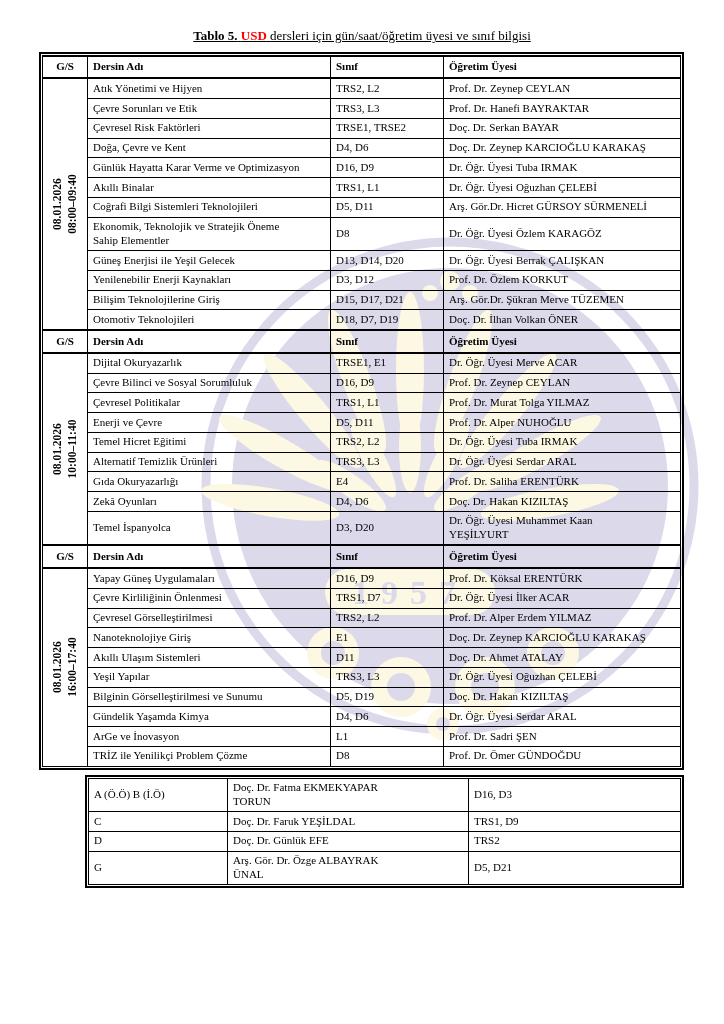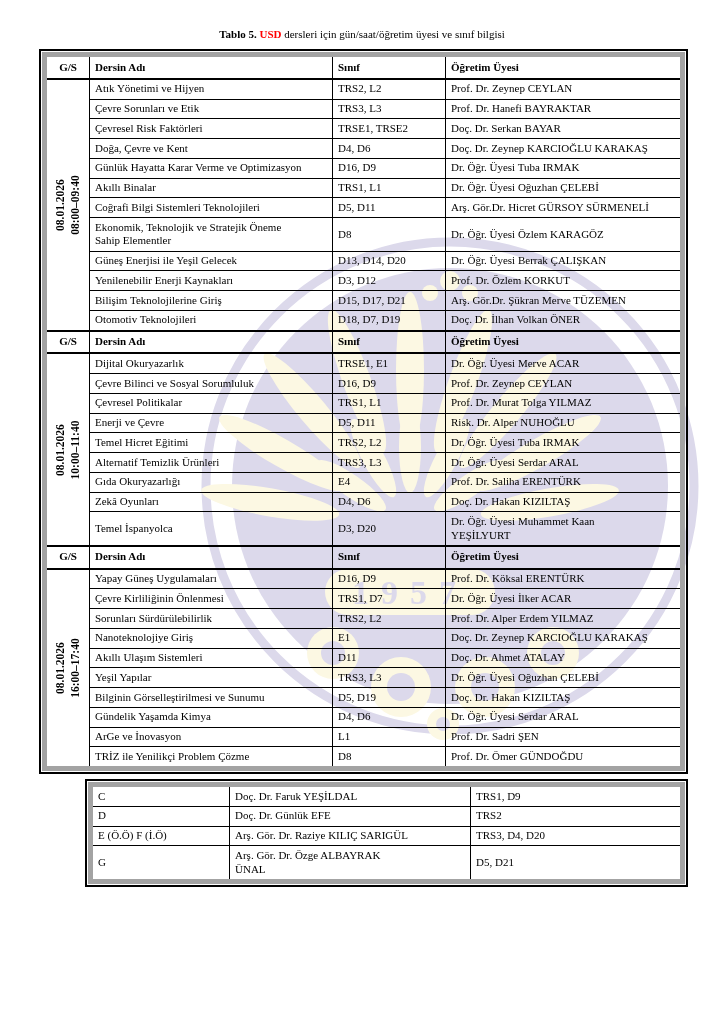--- a/index.html
+++ b/index.html
@@ -10,29 +10,29 @@
   }
   
   .watermark { position:absolute; left:193px; top:229px; width:514px; height:514px; z-index:0; }
   .wm-lav   { fill:#dcd9eb; }
   .wm-cream { fill:#fcf8e3; }
   .wm-ring  { fill:none; stroke:#dcd9eb; stroke-width:9; }
   .wm-year  { fill:#dcd9eb; font-family:"Liberation Serif",serif; font-weight:bold;
               font-size:34px; letter-spacing:12px; text-anchor:middle; }
   
   .content { position:relative; z-index:1; }
-  .tbl-title { text-align:center; font-size:11px; line-height:1.2; }
+  .tbl-title { text-align:center; font-size:13px; line-height:1.2;text-decoration:underline; }
   .tbl-title .b { font-weight:bold; }
   .tbl-title .hl { font-weight:bold; color:#ff0000; }
   .tbl-title1 { padding-top:28px; }
   .tbl-title2 { margin-top:21px; }
 
   table.doc-table {
     border-collapse:collapse; table-layout:fixed; background:transparent;
-    border:5px solid #a3a3a3; outline:2px solid #000; outline-offset:1px;
+    border:1px solid #a3a3a3; outline:2px solid #000; outline-offset:1px;
     margin-top:11px;
   }
   #table5 { margin-left:42px; width:638px; }
   #table6 { margin-left:88px; width:592px; }
 
   .doc-table th, .doc-table td {
     border:1px solid #000; font-size:11px; line-height:1.25;
     text-align:left; vertical-align:middle; white-space:pre-line;
     padding:2.5px 5px; overflow:hidden;
   }
@@ -207,21 +207,21 @@
             <td>Prof. Dr. Zeynep CEYLAN</td>
           </tr>
           <tr>
             <td>Çevresel Politikalar</td>
             <td>TRS1, L1</td>
             <td>Prof. Dr. Murat Tolga YILMAZ</td>
           </tr>
           <tr>
             <td>Enerji ve Çevre</td>
             <td>D5, D11</td>
-            <td>Risk. Dr. Alper NUHOĞLU</td>
+            <td>Prof. Dr. Alper NUHOĞLU</td>
           </tr>
           <tr>
             <td>Temel Hicret Eğitimi</td>
             <td>TRS2, L2</td>
             <td>Dr. Öğr. Üyesi Tuba IRMAK</td>
           </tr>
           <tr>
             <td>Alternatif Temizlik Ürünleri</td>
             <td>TRS3, L3</td>
             <td>Dr. Öğr. Üyesi Serdar ARAL</td>
@@ -258,21 +258,21 @@
             <td>Yapay Güneş Uygulamaları</td>
             <td>D16, D9</td>
             <td>Prof. Dr. Köksal ERENTÜRK</td>
           </tr>
           <tr>
             <td>Çevre Kirliliğinin Önlenmesi</td>
             <td>TRS1, D7</td>
             <td>Dr. Öğr. Üyesi İlker ACAR</td>
           </tr>
           <tr>
-            <td>Sorunları Sürdürülebilirlik</td>
+            <td>Çevresel Görselleştirilmesi</td>
             <td>TRS2, L2</td>
             <td>Prof. Dr. Alper Erdem YILMAZ</td>
           </tr>
           <tr>
             <td>Nanoteknolojiye Giriş</td>
             <td>E1</td>
             <td>Doç. Dr. Zeynep KARCIOĞLU KARAKAŞ</td>
           </tr>
           <tr>
             <td>Akıllı Ulaşım Sistemleri</td>
@@ -309,33 +309,34 @@
 
 
     <table id="table6" class="doc-table">
       <colgroup>
         <col style="width:139px">
           <col style="width:241px">
           <col style="width:212px">
       </colgroup>
     <tbody>
           <tr>
+            <td>A (Ö.Ö) B (İ.Ö)</td>
+            <td>Doç. Dr. Fatma EKMEKYAPAR
+TORUN</td>
+            <td>D16, D3</td>
+          </tr>
+          <tr>
             <td>C</td>
             <td>Doç. Dr. Faruk YEŞİLDAL</td>
             <td>TRS1, D9</td>
           </tr>
           <tr>
             <td>D</td>
             <td>Doç. Dr. Günlük EFE</td>
             <td>TRS2</td>
-          </tr>
-          <tr>
-            <td>E (Ö.Ö) F (İ.Ö)</td>
-            <td>Arş. Gör. Dr. Raziye KILIÇ SARIGÜL</td>
-            <td>TRS3, D4, D20</td>
           </tr>
           <tr>
             <td>G</td>
             <td>Arş. Gör. Dr. Özge ALBAYRAK
 ÜNAL</td>
             <td>D5, D21</td>
           </tr>
         </tbody>
       </table>
   </div>

